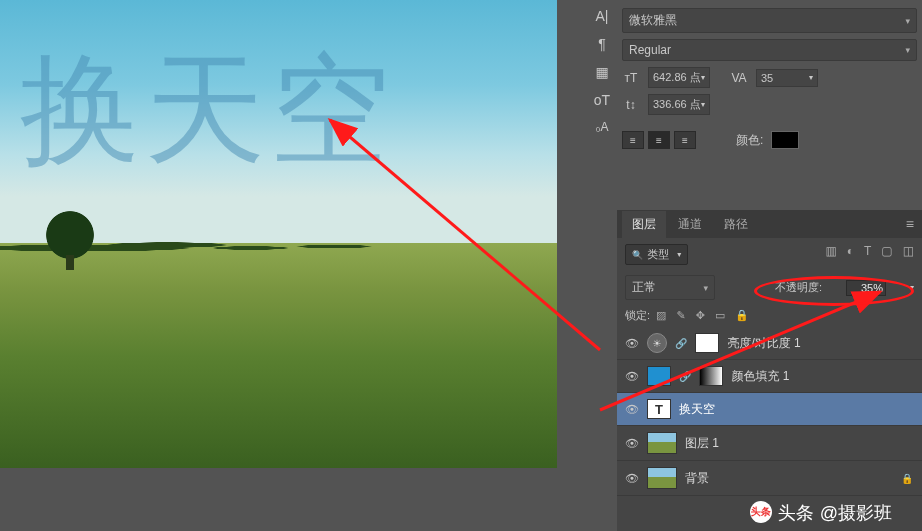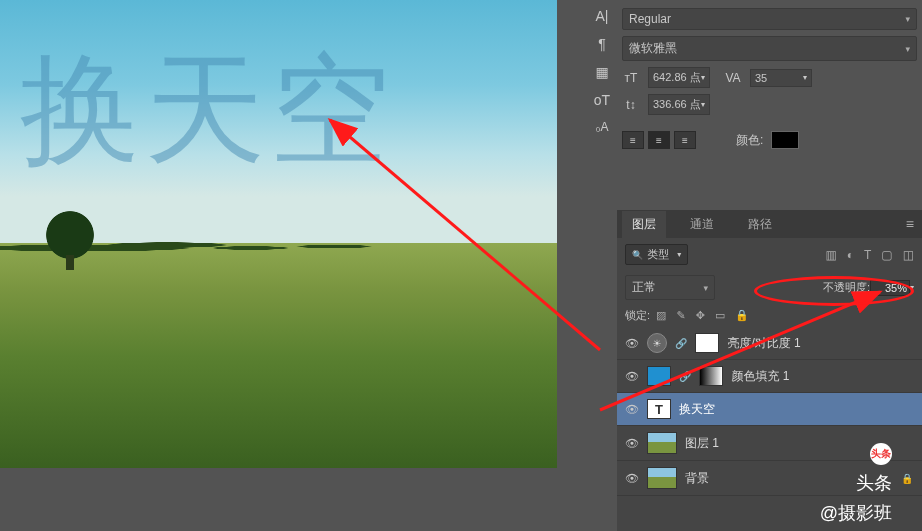--- a/index.html
+++ b/index.html
@@ -17,46 +17,46 @@
 .row { display: flex; align-items: center; gap: 8px; padding: 3px 0; }
 .select { background: #454545; border: 1px solid #3a3a3a; color: #c8c8c8; padding: 3px 6px; font-size: 12px; display: flex; align-items: center; justify-content: space-between; border-radius: 2px; }
 .select::after { content: "▾"; font-size: 9px; color: #aaa; }
 .num-input { background: #454545; border: 1px solid #3a3a3a; color: #c8c8c8; padding: 2px 4px; font-size: 11px; width: 62px; display: flex; align-items: center; }
 .num-input::after { content: "▾"; margin-left: auto; font-size: 8px; }
 .small-icon { width: 18px; height: 18px; display: inline-flex; align-items: center; justify-content: center; font-size: 12px; color: #c8c8c8; }
 .align-btns { display: flex; gap: 4px; }
 .align-btn { width: 22px; height: 18px; background: #3a3a3a; display: flex; align-items: center; justify-content: center; font-size: 10px; color: #ccc; border: 1px solid #2a2a2a; }
 .color-swatch { width: 28px; height: 18px; background: #000; border: 1px solid #666; }
 .layers-panel { position: absolute; top: 210px; left: 0; right: 0; bottom: 0; background: #454545; }
-.tabs { display: flex; background: #3a3a3a; height: 28px; align-items: center; padding-left: 5px; gap: 14px; }
+.tabs { display: flex; background: #3a3a3a; height: 28px; align-items: center; padding-left: 5px; gap: 2px; }
 .tab { padding: 5px 10px; font-size: 12px; color: #aaa; }
 .tab.active { background: #454545; color: #e0e0e0; }
 .menu-icon { margin-left: auto; margin-right: 8px; color: #aaa; font-size: 14px; }
-.filter-row { display: flex; align-items: center; padding: 6px 8px; gap: 6px; }
+.filter-row { display: flex; padding: 6px 8px; gap: 6px; }
 .type-select { background: #3a3a3a; border: 1px solid #2a2a2a; padding: 2px 6px; font-size: 11px; color: #c8c8c8; display: flex; align-items: center; gap: 4px; border-radius: 2px; }
 .type-select::before { content: "🔍"; font-size: 9px; }
 .type-select::after { content: "▾"; font-size: 8px; margin-left: 4px; }
 .filter-icons { display: flex; gap: 10px; margin-left: auto; color: #aaa; font-size: 12px; }
-.blend-row { display: flex; align-items: center; padding: 4px 8px; gap: 0; font-size: 11px; color: #c8c8c8; }
+.blend-row { display: flex; align-items: center; padding: 4px 8px; gap: 24px; font-size: 11px; color: #c8c8c8; }
 .opacity-input { background: #3a3a3a; border: 1px solid #2a2a2a; padding: 1px 14px; width: 40px; font-size: 11px; color: #e8e8e8; }
 .lock-row { display: flex; align-items: center; padding: 4px 8px; gap: 6px; font-size: 11px; color: #c8c8c8; }
 .lock-icons { display: flex; gap: 10px; font-size: 11px; color: #aaa; }
 .layer-list { padding: 0; }
 .layer { display: flex; align-items: center; padding: 6px 8px; gap: 8px; font-size: 12px; color: #d8d8d8; border-bottom: 1px solid #3a3a3a; }
 .layer.selected { background: #5a7aa5; color: #fff; }
 .eye { width: 14px; height: 14px; display: flex; align-items: center; justify-content: center; font-size: 11px; color: #c8c8c8; }
 .adj-icon { width: 20px; height: 20px; border-radius: 50%; background: #666; border: 1px solid #888; display: flex; align-items: center; justify-content: center; font-size: 10px; }
 .link-ic { font-size: 10px; color: #aaa; }
 .mask-thumb { width: 24px; height: 20px; background: #fff; border: 1px solid #333; }
 .grad-thumb { width: 24px; height: 20px; background: linear-gradient(90deg, #000, #fff); border: 1px solid #333; }
 .color-thumb { width: 24px; height: 20px; background: #2090d0; border: 1px solid #333; }
 .text-thumb { width: 24px; height: 20px; background: #fff; border: 1px solid #333; color: #333; display: flex; align-items: center; justify-content: center; font-size: 13px; font-weight: bold; }
 .img-thumb { width: 30px; height: 22px; background: linear-gradient(180deg, #8ec5e0 45%, #7a9540 46%); border: 1px solid #333; }
 .lock-ic { margin-left: auto; font-size: 10px; color: #aaa; }
-.watermark-bottom { position: absolute; bottom: 6px; right: 30px; color: #fff; font-size: 18px; font-weight: 500; z-index: 100; display: flex; align-items: flex-end; gap: 6px; flex-direction: column; }
+.watermark-bottom { position: absolute; bottom: 6px; right: 30px; color: #fff; font-size: 18px; font-weight: 500; z-index: 100; display: flex; align-items: flex-start; gap: 6px; }
 .hd-logo { width: 22px; height: 22px; border-radius: 50%; background: #fff; color: #e33; font-size: 10px; font-weight: bold; display: flex; align-items: center; justify-content: center; }
 .red-ellipse { position: absolute; border: 3px solid #ff1a1a; border-radius: 50%; width: 160px; height: 30px; top: 276px; left: 754px; z-index: 50; pointer-events: none; }
 svg.annot { position: absolute; top: 0; left: 0; width: 922px; height: 531px; z-index: 40; pointer-events: none; }
 </style>
 </head>
 <body>
 
 <div class="canvas-area">
   <div class="sky"></div>
   <div class="grass"></div>
@@ -69,34 +69,34 @@
     <span>A|</span>
     <span>¶</span>
     <span>▦</span>
     <span>oT</span>
     <span style="font-size:12px">₀A</span>
   </div>
 
   <div class="char-panel">
     <div class="row">
       <div class="select" style="flex:1">
+        <span>微软雅黑</span>
+      </div>
+    </div>
+    <div class="row">
+      <div class="select" style="flex:1">
         <span>Regular</span>
-      </div>
-    </div>
-    <div class="row">
-      <div class="select" style="flex:1">
-        <span>微软雅黑</span>
       </div>
     </div>
     <div class="row">
       <span class="small-icon">тT</span>
       <div class="num-input">
           <span>642.86 点</span>
         </div>
-      <span class="small-icon" style="margin-left:6px">VA</span>
+      <span class="small-icon" style="margin-left:12px">VA</span>
       <div class="num-input">
           <span>35</span>
         </div>
     </div>
     <div class="row">
       <span class="small-icon">t↕</span>
       <div class="num-input">
           <span>336.66 点</span>
         </div>
     </div>

